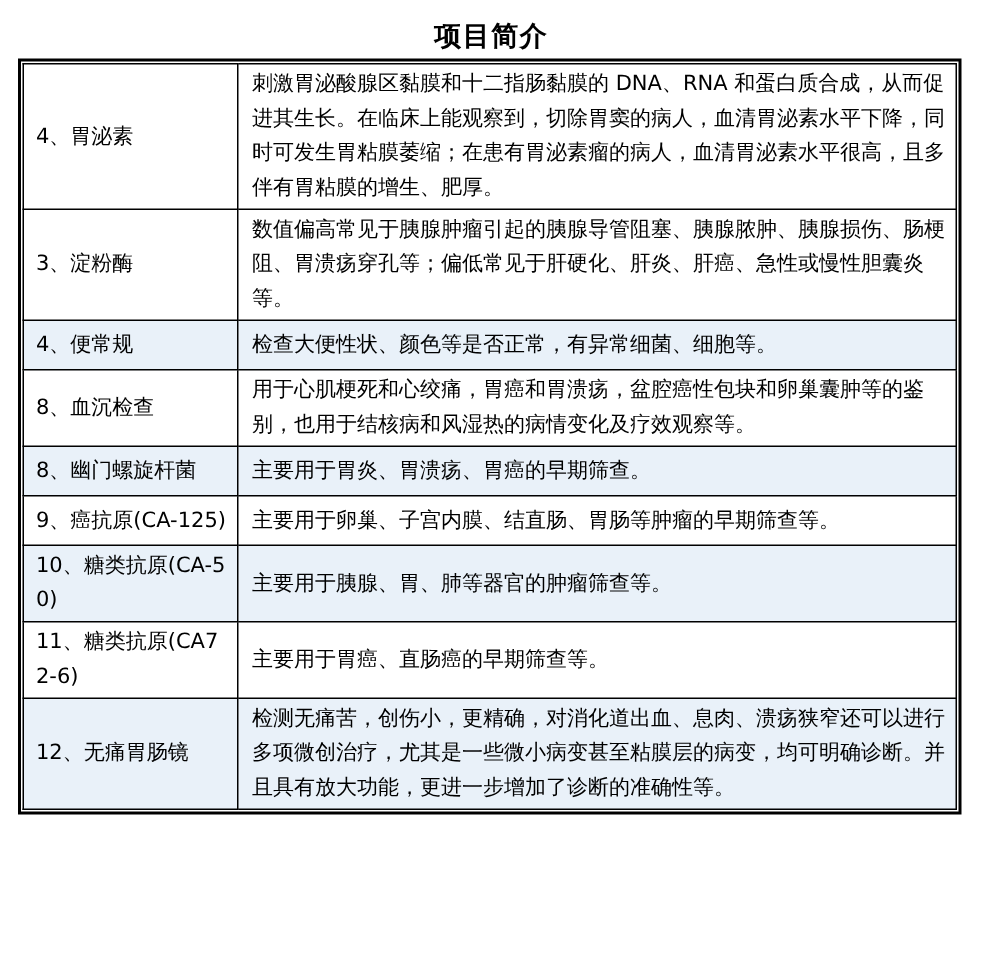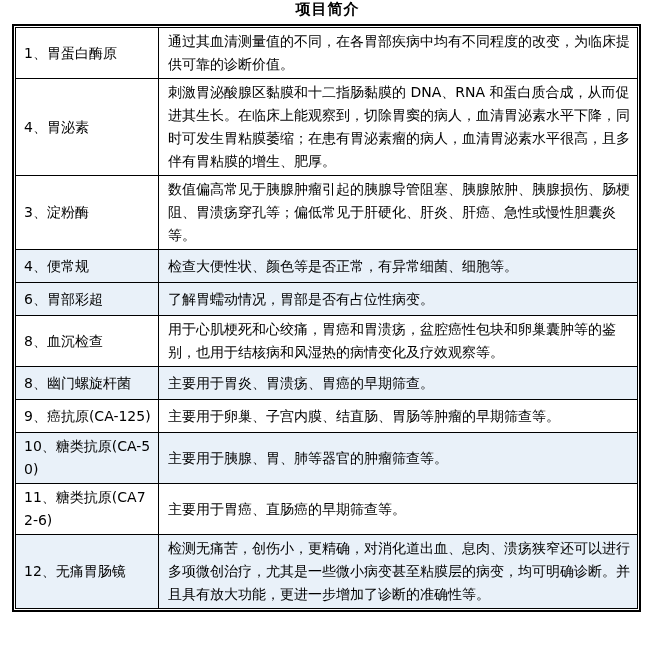--- a/index.html
+++ b/index.html
@@ -11,26 +11,27 @@
     color: #000000;
   }
   .page {
     width: 655px;
     height: 651px;
     background: var(--page-bg, #ffffff);
     overflow: hidden;
   }
   .title {
     text-align: center;
-    font-size: 15px;
+    font-size: 18px;
     font-weight: bold;
-    padding-top: 0;
+    padding-top: 15px;
     height: 19px;
     line-height: 19px;
     letter-spacing: 1px;
+    font-family: Liberation Serif, serif;
   }
   .tbl-wrap {
     margin: 5px 12px 0 12px;
     width: 629px;
     border: 2px solid var(--border-color, #000000);
     padding: 1px;
     box-sizing: border-box;
     background: #ffffff;
   }
   table.intro {
@@ -60,28 +61,20 @@
   }
 </style>
 </head>
 <body>
 
 <div class="page">
   <div class="title">项目简介</div>
   <div class="tbl-wrap">
     <table class="intro">
       <tbody id="tbody">
-  <tr>
-    <td class="label-cell">
-      <span class="lbl">1、胃蛋白酶原</span>
-    </td>
-    <td class="desc-cell">
-      <span class="dsc">通过其血清测量值的不同，在各胃部疾病中均有不同程度的改变，为临床提供可靠的诊断价值。</span>
-    </td>
-  </tr>
 
   <tr>
     <td class="label-cell">
       <span class="lbl">4、胃泌素</span>
     </td>
     <td class="desc-cell">
       <span class="dsc">刺激胃泌酸腺区黏膜和十二指肠黏膜的 DNA、RNA 和蛋白质合成，从而促进其生长。在临床上能观察到，切除胃窦的病人，血清胃泌素水平下降，同时可发生胃粘膜萎缩；在患有胃泌素瘤的病人，血清胃泌素水平很高，且多伴有胃粘膜的增生、肥厚。</span>
     </td>
   </tr>
 
@@ -97,28 +90,20 @@
   <tr class="shaded">
     <td class="label-cell">
       <span class="lbl">4、便常规</span>
     </td>
     <td class="desc-cell">
       <span class="dsc">检查大便性状、颜色等是否正常，有异常细菌、细胞等。</span>
     </td>
   </tr>
 
 
-  <tr class="shaded">
-    <td class="label-cell">
-      <span class="lbl">6、胃部彩超</span>
-    </td>
-    <td class="desc-cell">
-      <span class="dsc">了解胃蠕动情况，胃部是否有占位性病变。</span>
-    </td>
-  </tr>
 
   <tr>
     <td class="label-cell">
       <span class="lbl">8、血沉检查</span>
     </td>
     <td class="desc-cell">
       <span class="dsc">用于心肌梗死和心绞痛，胃癌和胃溃疡，盆腔癌性包块和卵巢囊肿等的鉴别，也用于结核病和风湿热的病情变化及疗效观察等。</span>
     </td>
   </tr>
 

